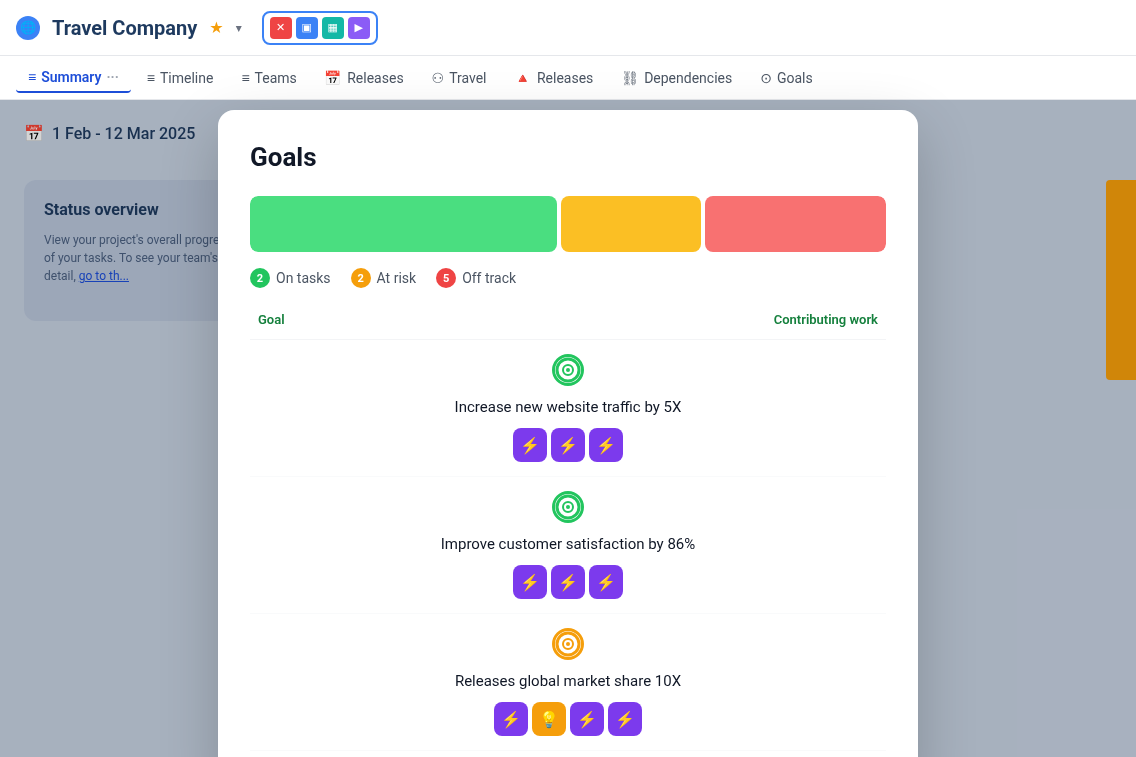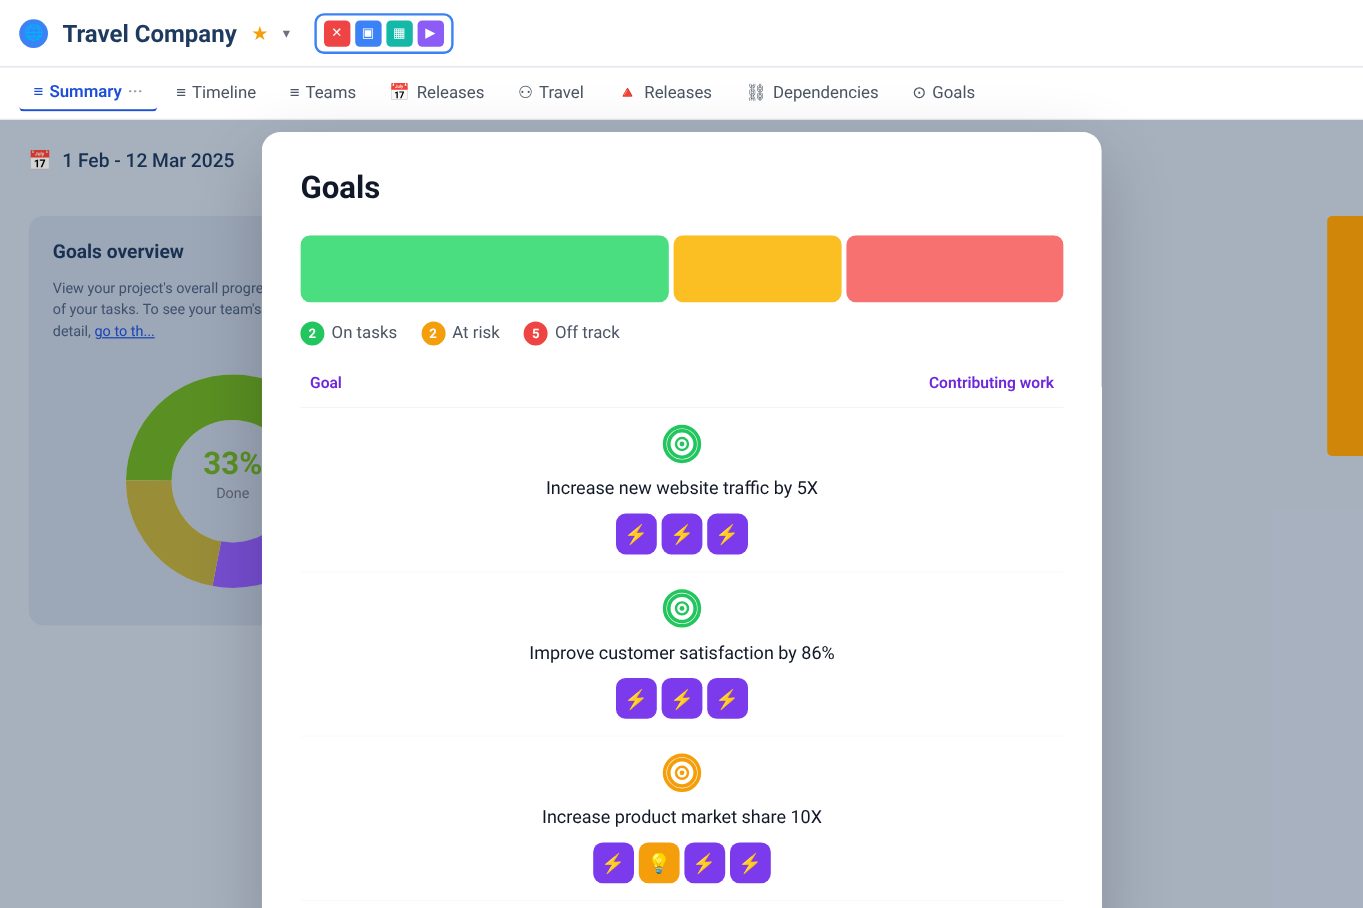--- a/index.html
+++ b/index.html
@@ -209,21 +209,21 @@
     
     .goals-header {
       display: flex;
       justify-content: space-between;
       padding: 0 8px 12px 8px;
       border-bottom: 1px solid #f3f4f6;
     }
     .goals-header-label {
       font-size: 13px;
       font-weight: 600;
-      color: #6d28d9;
+      color: #15803d;
     }
     .goal-row {
       display: flex;
       align-items: center;
       padding: 14px 8px;
       border-bottom: 1px solid #f9fafb;
       gap: 12px;
       flex-direction: column;
     }
     .goal-icon {
@@ -330,42 +330,26 @@
   </div>
 </div>
 
 <div class="bg-content">
   <div class="date-range">
     <span>📅</span>
     <span>1 Feb - 12 Mar 2025</span>
   </div>
 
   <div class="status-overview-box">
-    <div class="status-overview-title">Goals overview</div>
+    <div class="status-overview-title">Status overview</div>
     <div class="status-overview-desc">
       <span>View your project's overall progress based on the status of your tasks. To see your team's progress in more detail,</span>
       <a class="go-link" href="#">go to th...</a>
     </div>
 
-    <div class="donut-container" style="position:relative;">
-      <svg class="donut-svg" viewBox="0 0 200 200">
-
-        <circle cx="100" cy="100" r="70" fill="none" stroke="#e5e7eb" stroke-width="38"></circle>
-
-        <circle cx="100" cy="100" r="70" fill="none" stroke="#6aaa2a" stroke-width="38" stroke-dasharray="145 295" stroke-dashoffset="110" transform="rotate(-90 100 100)"></circle>
-
-        <circle cx="100" cy="100" r="70" fill="none" stroke="#3b82f6" stroke-width="38" stroke-dasharray="110 330" stroke-dashoffset="-35" transform="rotate(-90 100 100)"></circle>
-
-        <circle cx="100" cy="100" r="70" fill="none" stroke="#8b5cf6" stroke-width="38" stroke-dasharray="88 352" stroke-dashoffset="-145" transform="rotate(-90 100 100)"></circle>
-
-        <circle cx="100" cy="100" r="70" fill="none" stroke="#b5a642" stroke-width="38" stroke-dasharray="97 343" stroke-dashoffset="-233" transform="rotate(-90 100 100)"></circle>
-        <text x="100" y="94" text-anchor="middle" font-size="26" font-weight="700" fill="#6aaa2a">33%</text>
-        <text x="100" y="114" text-anchor="middle" font-size="12" fill="#6b7280">Done</text>
-      </svg>
-    </div>
   </div>
 
   <div class="yellow-bar"></div>
 
   <div class="modal-overlay">
     <div class="modal">
       <div class="modal-title">Goals</div>
 
       <div class="status-bar">
         <div class="status-bar-green"></div>
@@ -426,21 +410,21 @@
       </div>
 
       <div class="goal-row">
         <div class="goal-icon goal-icon-yellow-at-risk">
           <svg width="26" height="26" viewBox="0 0 26 26">
             <circle cx="13" cy="13" r="11" fill="none" stroke="#f59e0b" stroke-width="3"></circle>
             <circle cx="13" cy="13" r="5" fill="none" stroke="#f59e0b" stroke-width="2"></circle>
             <circle cx="13" cy="13" r="2" fill="#f59e0b"></circle>
           </svg>
         </div>
-        <span class="goal-text">Increase product market share 10X</span>
+        <span class="goal-text">Releases global market share 10X</span>
         <div class="contributing-icons">
           <div class="contrib-icon contrib-purple">⚡</div>
           <div class="contrib-icon contrib-yellow">💡</div>
           <div class="contrib-icon contrib-purple">⚡</div>
           <div class="contrib-icon contrib-purple">⚡</div>
         </div>
       </div>
 
       <div class="goal-row">
         <div class="goal-icon goal-icon-red-off-track">

